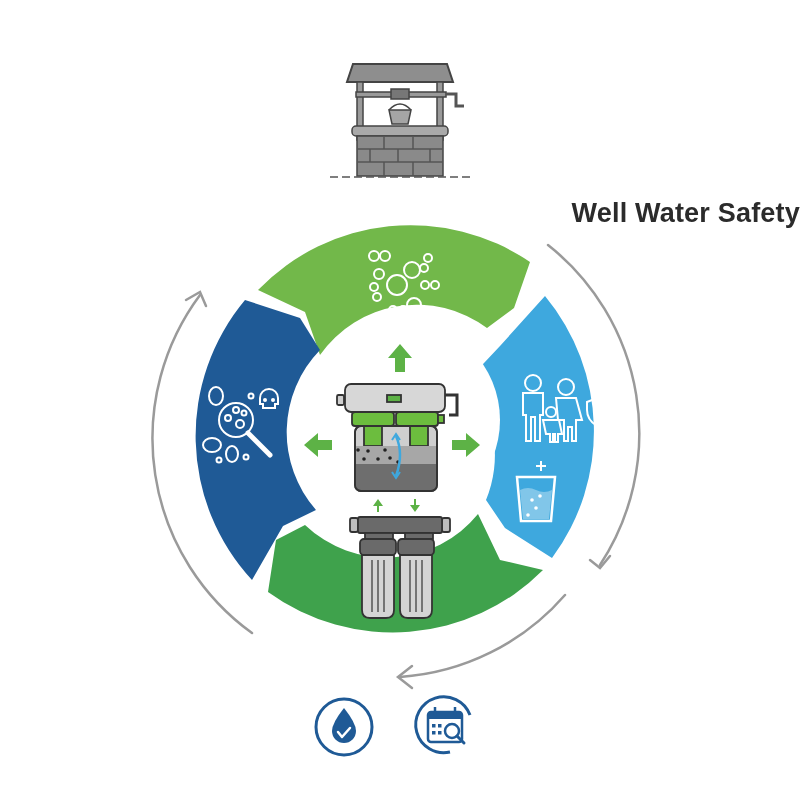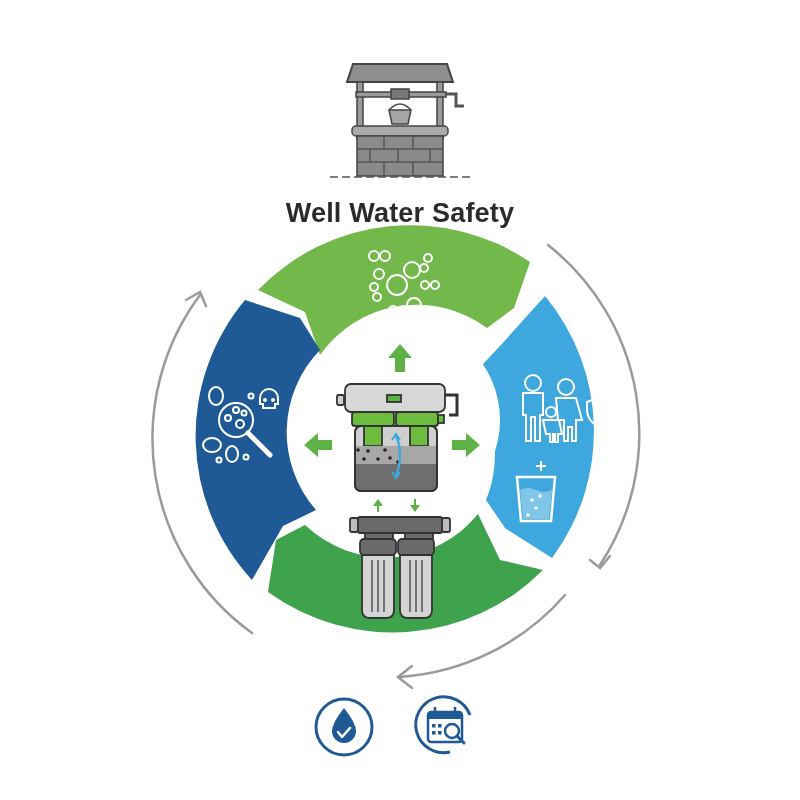--- a/index.html
+++ b/index.html
@@ -1,18 +1,18 @@
 <!DOCTYPE html>
 <html><head>
 <meta charset="utf-8">
 <style>
   html, body { margin:0; padding:0; background:#ffffff; }
   body { width:800px; height:800px; position:relative; overflow:hidden; font-family:"Liberation Sans", sans-serif; }
   .abs { position:absolute; }
-  #title { left:0; width:800px; top:198px; text-align:center; font-weight:700; font-size:27px; color:#2b2b2b; letter-spacing:0.2px; }
+  #title { left:0; width:800px; top:198px; text-align:right; font-weight:700; font-size:27px; color:#2b2b2b; letter-spacing:0.2px; }
   svg { position:absolute; left:0; top:0; }
 </style>
 </head>
 <body>
 
 <svg width="800" height="800" viewBox="0 0 800 800">
 
   <g>
 
     <polygon points="353,64 447,64 453,82 347,82" fill="#8e8e8e" stroke="#444" stroke-width="2"></polygon>

